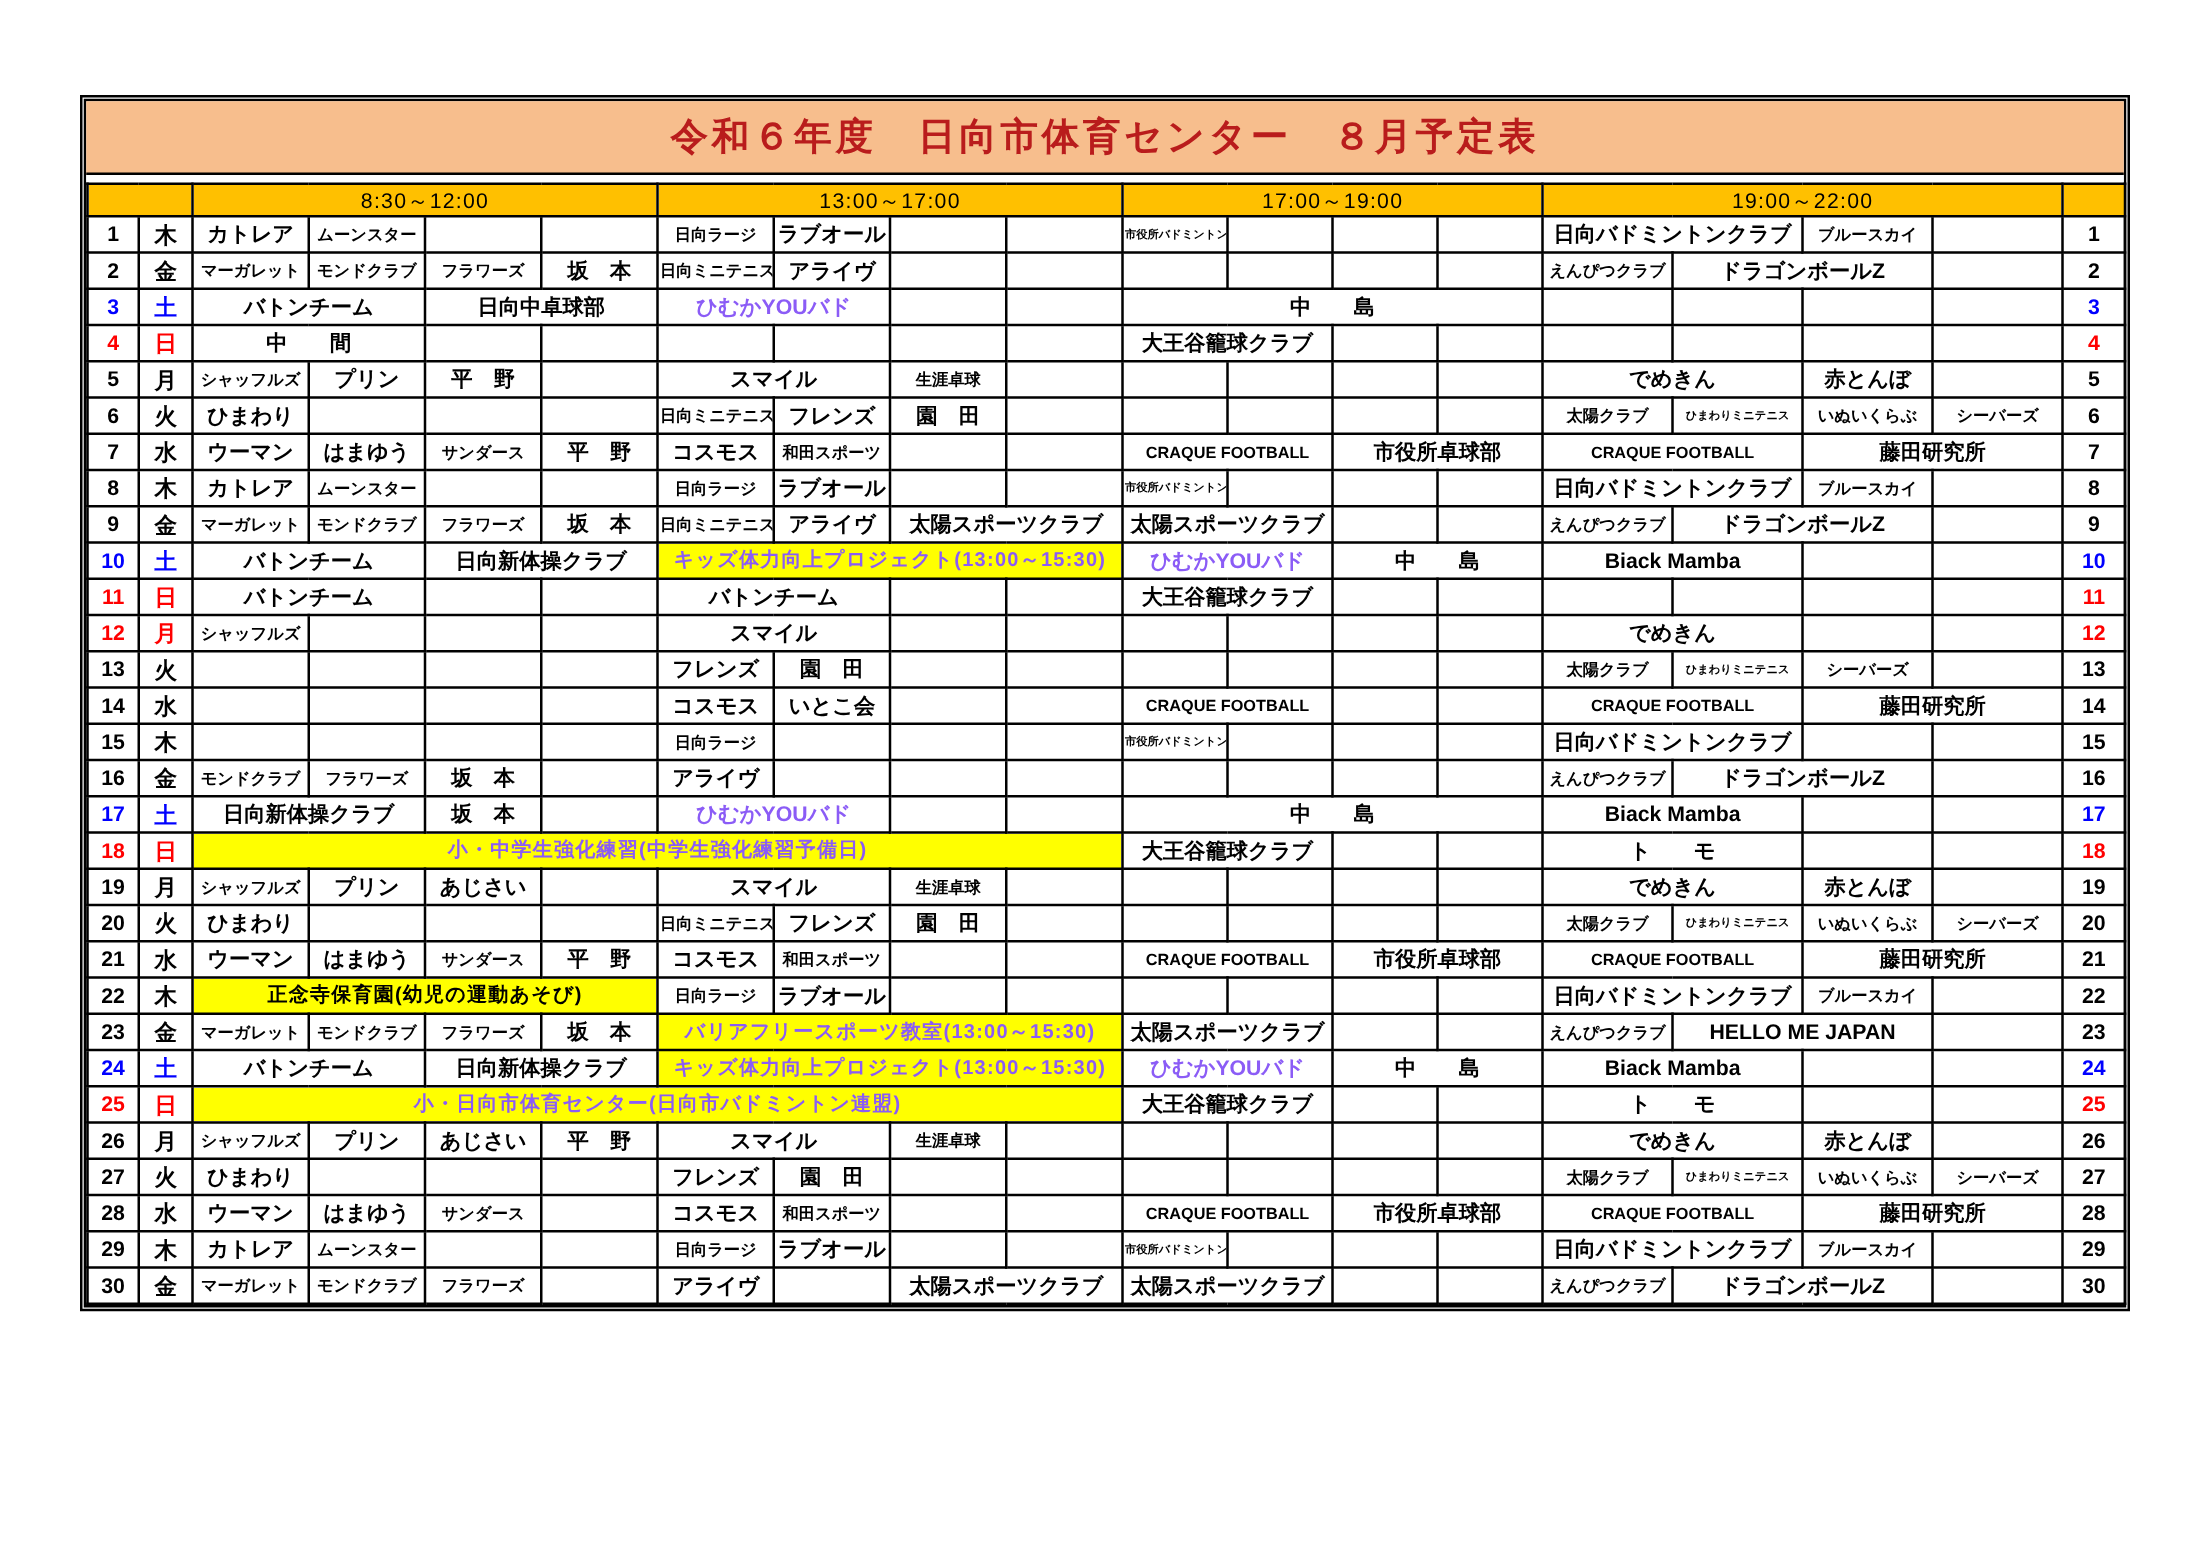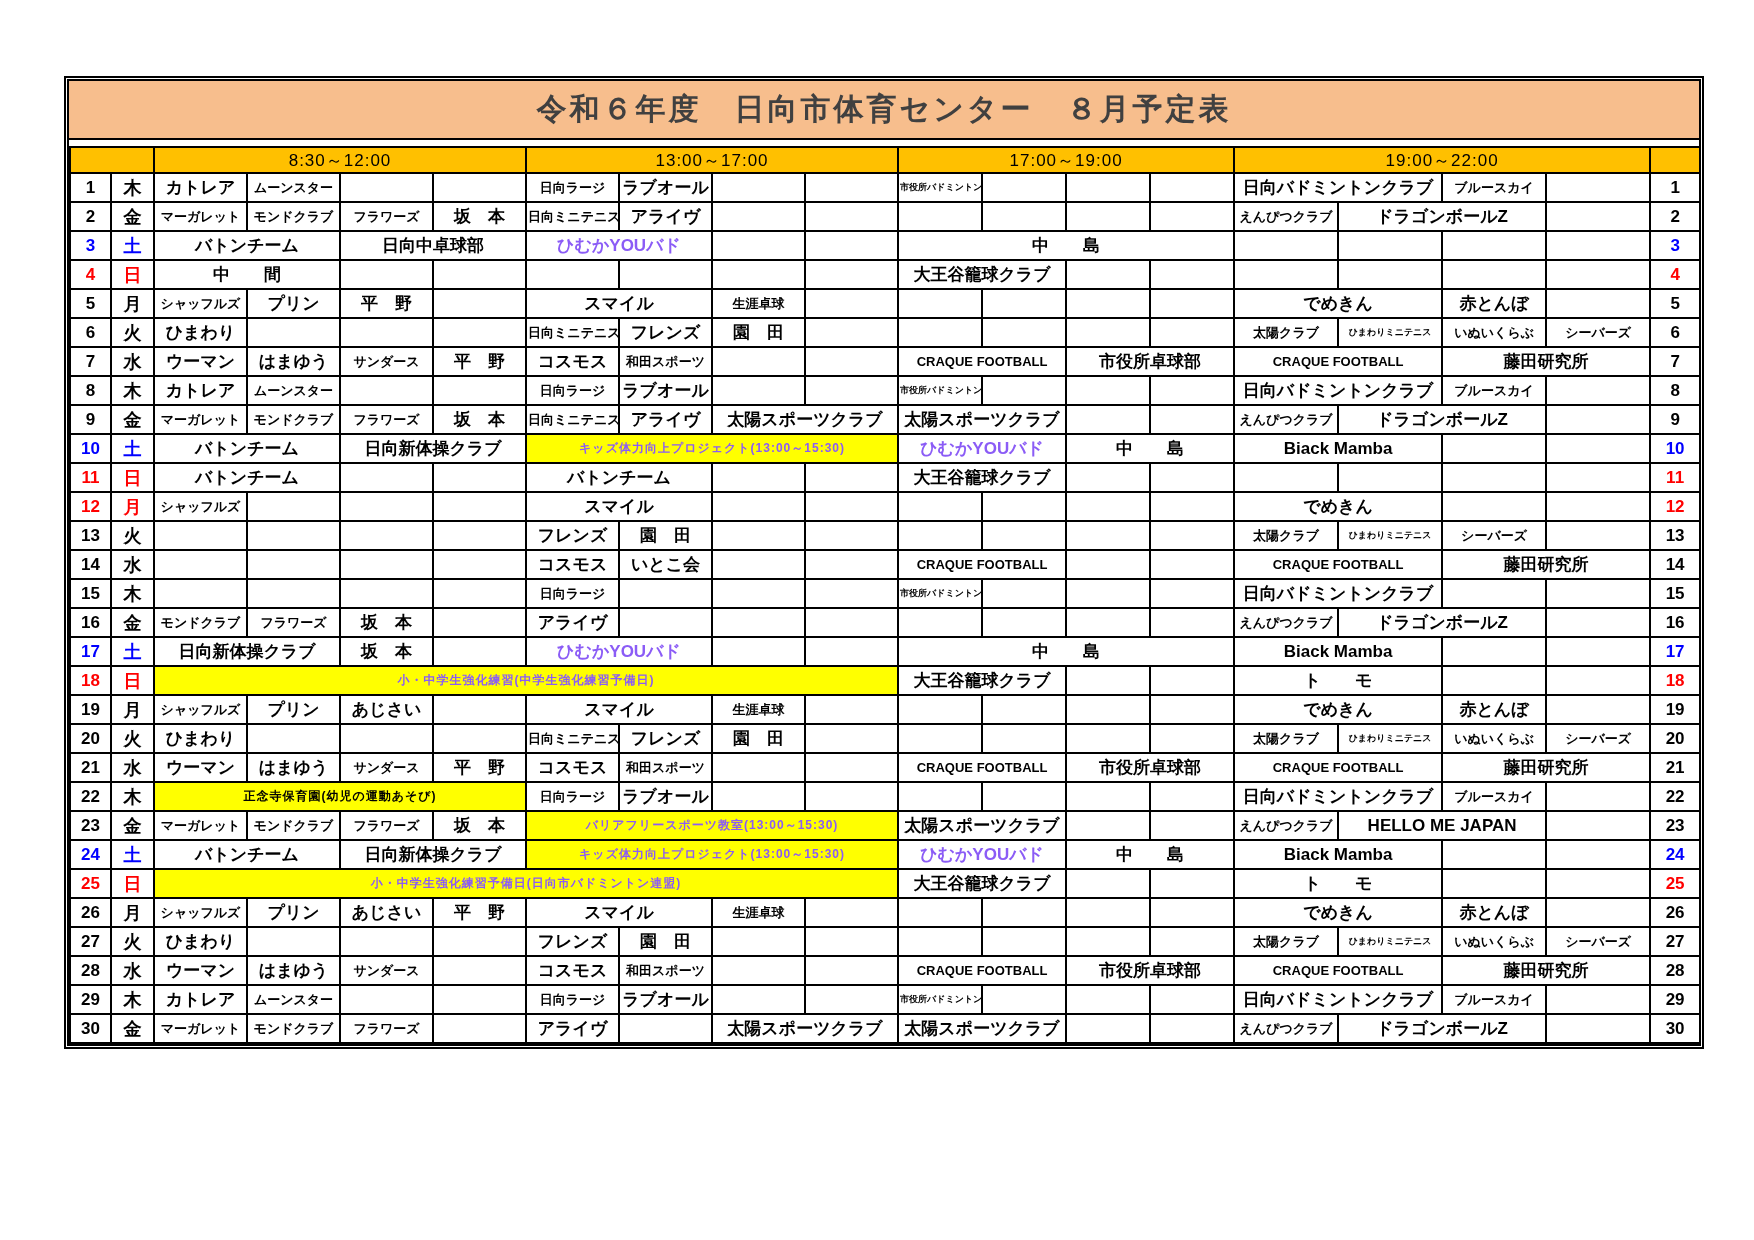--- a/index.html
+++ b/index.html
@@ -1,31 +1,31 @@
 <!DOCTYPE html>
 <html><head>
 <meta charset="utf-8">
 <style>
   html,body{margin:0;padding:0;background:#fff;}
   body{width:1754px;height:1240px;position:relative;overflow:hidden;
        font-family:"Liberation Sans","DejaVu Sans",sans-serif;}
   .sheet{position:absolute;left:64px;top:76px;width:1630px;border:5px double #000;background:#fff;}
   .title-bar{height:57px;border-bottom:2px solid #000;background:#F7BE8D;
              display:flex;align-items:center;justify-content:center;
-             font-size:30px;font-weight:bold;letter-spacing:3px;color:#404040;}
+             font-size:30px;font-weight:bold;letter-spacing:3px;color:#b91c1c;}
   .gap{height:6px;background:#fff;}
   table{border-collapse:collapse;table-layout:fixed;width:1630px;}
   th,td{border:2px solid #000;text-align:center;vertical-align:middle;
         padding:0 1px;overflow:hidden;white-space:nowrap;color:#000;}
   th{background:#FFC000;font-size:17px;font-weight:normal;height:24px;letter-spacing:1px;}
   td{height:27px;font-weight:bold;font-size:17px;}
   .fs-s{font-size:13px;}
   .fs-xs{font-size:9px;}
   .t-red{color:#8b5cf6;}
-  .bg-y{background:#FFFF00;font-size:12px;letter-spacing:1px;}
+  .bg-y{background:#FFFF00;font-size:16px;letter-spacing:1px;}
   .daynum{font-size:17px;}
   .wd{font-size:18px;}
   .c-blue{color:#0000FF;}
   .c-red{color:#FF0000;}
 </style>
 </head>
 <body>
 
 <div class="sheet">
   <div class="title-bar">令和６年度　日向市体育センター　８月予定表</div>
@@ -487,21 +487,21 @@
           <td class="t-red" colspan="2">ひむかYOUバド</td>
           <td colspan="2">中　　島</td>
           <td colspan="2">Biack Mamba</td>
           <td></td>
           <td></td>
           <td class="daynum c-blue">24</td>
         </tr>
         <tr>
           <td class="daynum c-red">25</td>
           <td class="wd c-red">日</td>
-          <td class="bg-y t-red" colspan="8">小・中学生強化練習予備日(日向市バドミントン連盟)</td>
+          <td class="bg-y t-red" colspan="8">小・日向市体育センター(日向市バドミントン連盟)</td>
           <td colspan="2">大王谷籠球クラブ</td>
           <td></td>
           <td></td>
           <td colspan="2">ト　　モ</td>
           <td></td>
           <td></td>
           <td class="daynum c-red">25</td>
         </tr>
         <tr>
           <td class="daynum">26</td>

